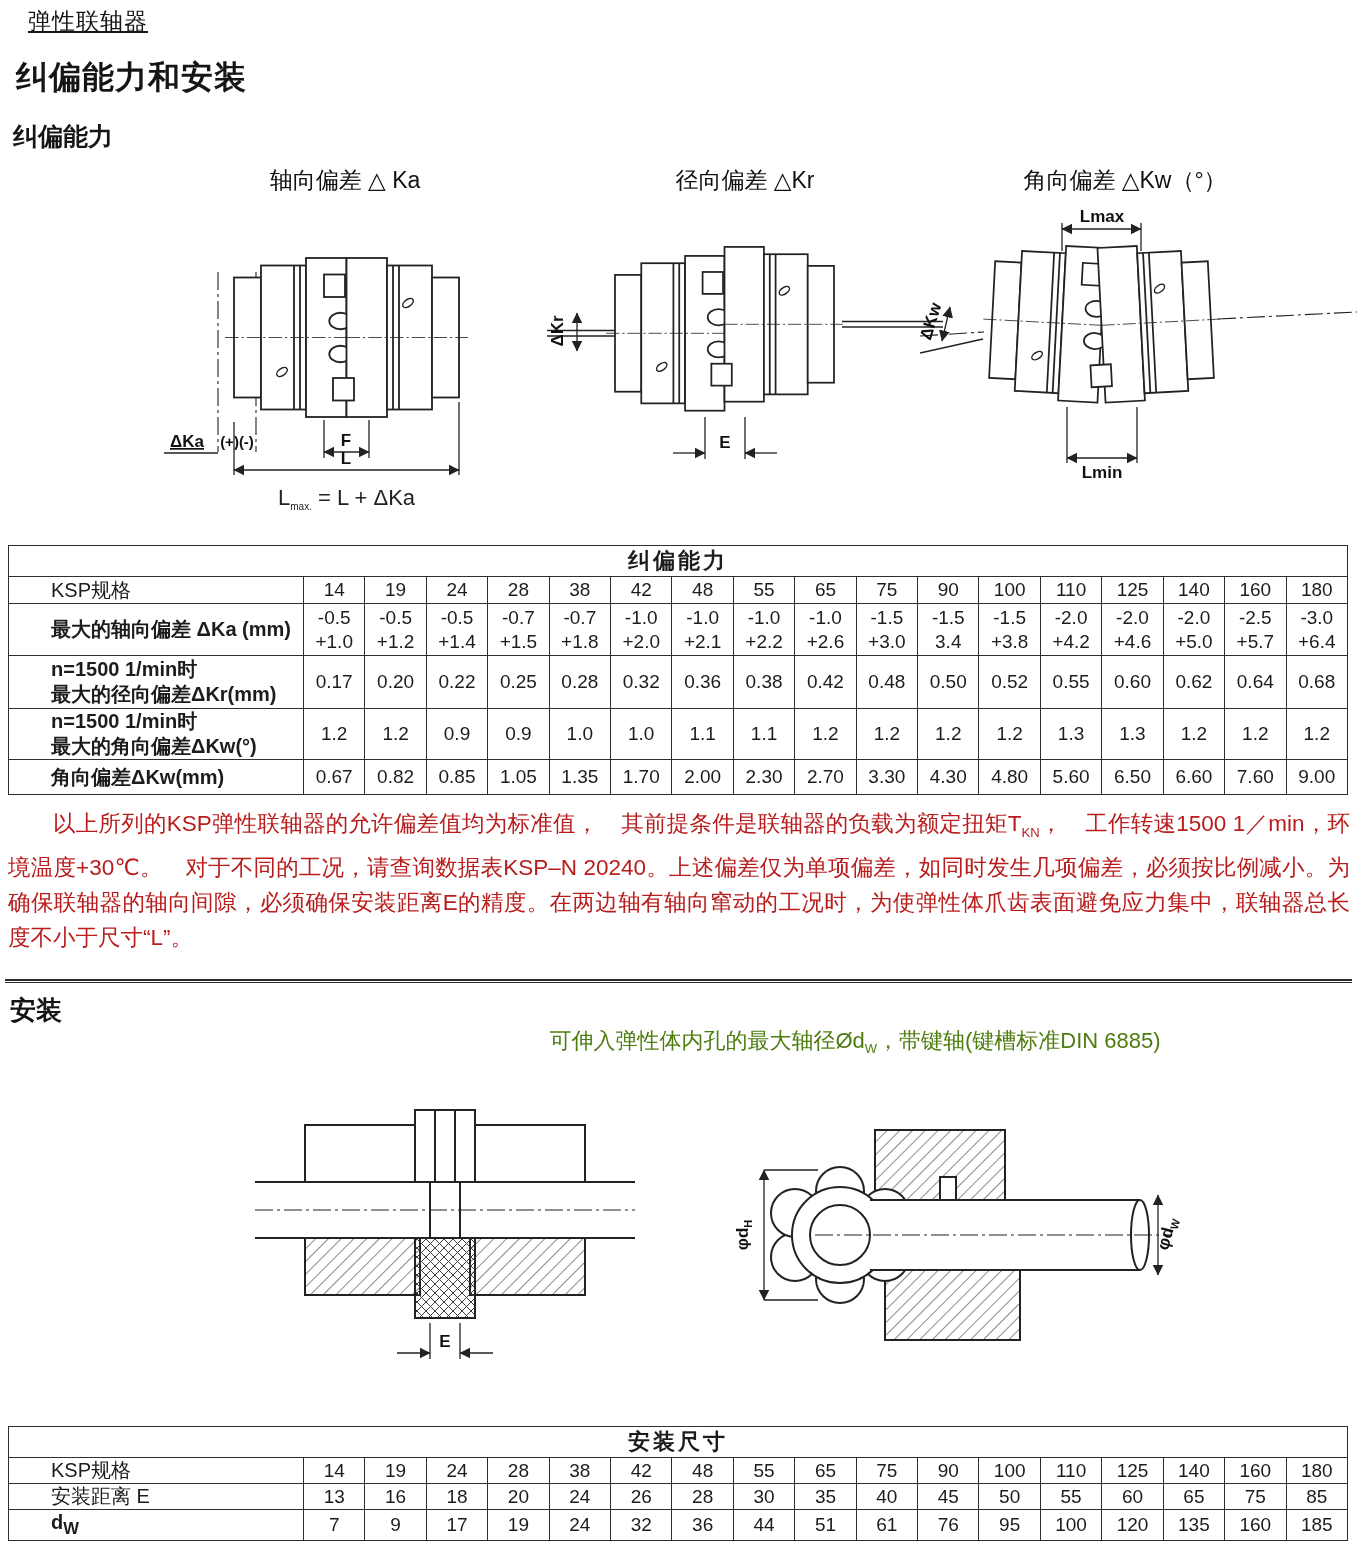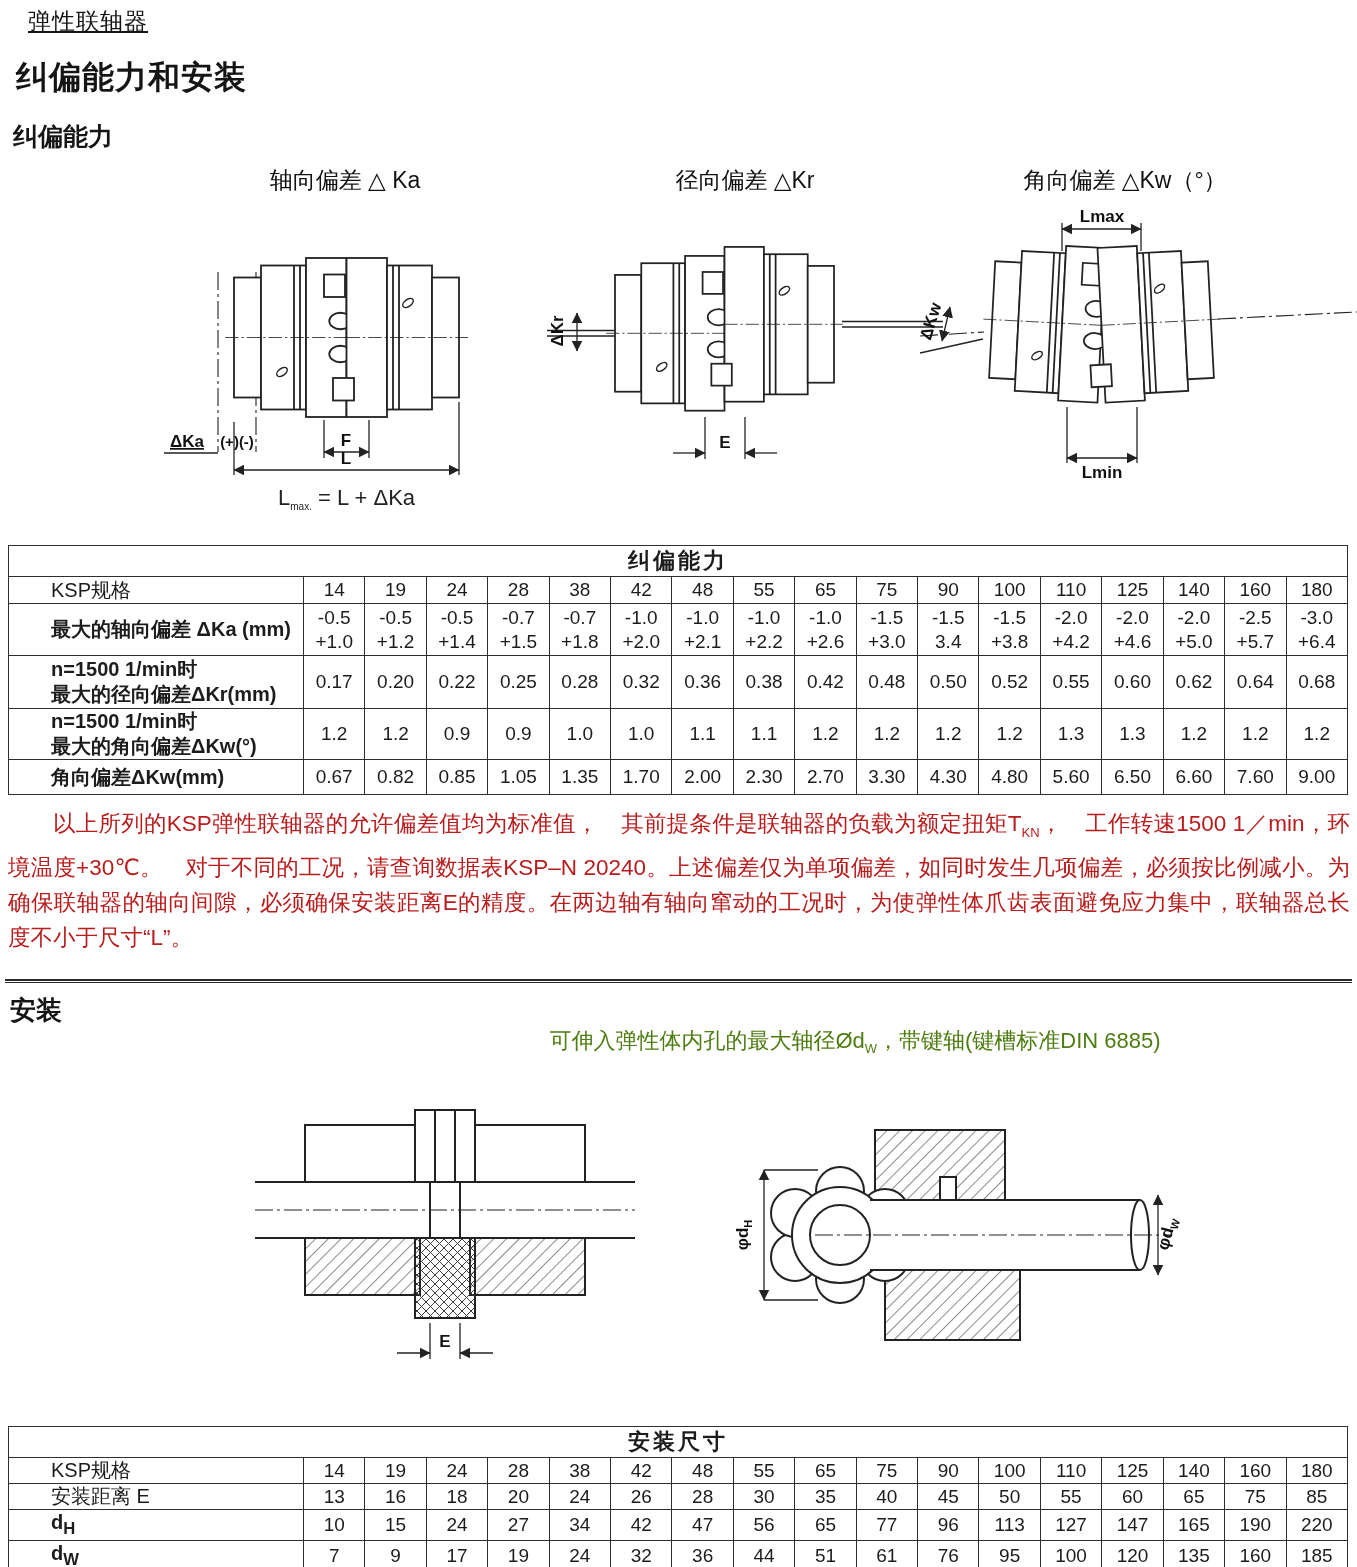--- a/index.html
+++ b/index.html
@@ -452,40 +452,20 @@
         <td class="num">40</td>
         <td class="num">45</td>
         <td class="num">50</td>
         <td class="num">55</td>
         <td class="num">60</td>
         <td class="num">65</td>
         <td class="num">75</td>
         <td class="num">85</td>
       </tr>
   <tr class="h-r">
-    <td class="rlabel"><span>d</span><sub>H</sub></td>
-  <td class="num">10</td>
-        <td class="num">15</td>
-        <td class="num">24</td>
-        <td class="num">27</td>
-        <td class="num">34</td>
-        <td class="num">42</td>
-        <td class="num">47</td>
-        <td class="num">56</td>
-        <td class="num">65</td>
-        <td class="num">77</td>
-        <td class="num">96</td>
-        <td class="num">113</td>
-        <td class="num">127</td>
-        <td class="num">147</td>
-        <td class="num">165</td>
-        <td class="num">190</td>
-        <td class="num">220</td>
-      </tr>
-  <tr class="h-r">
     <td class="rlabel"><span>d</span><sub>W</sub></td>
   <td class="num">7</td>
         <td class="num">9</td>
         <td class="num">17</td>
         <td class="num">19</td>
         <td class="num">24</td>
         <td class="num">32</td>
         <td class="num">36</td>
         <td class="num">44</td>
         <td class="num">51</td>

